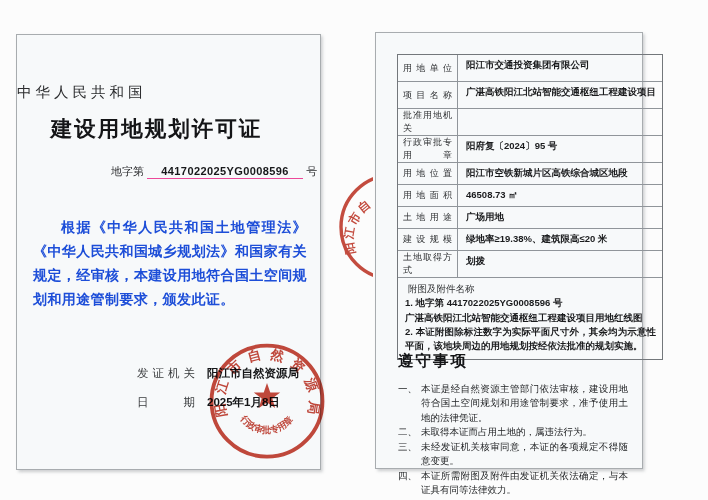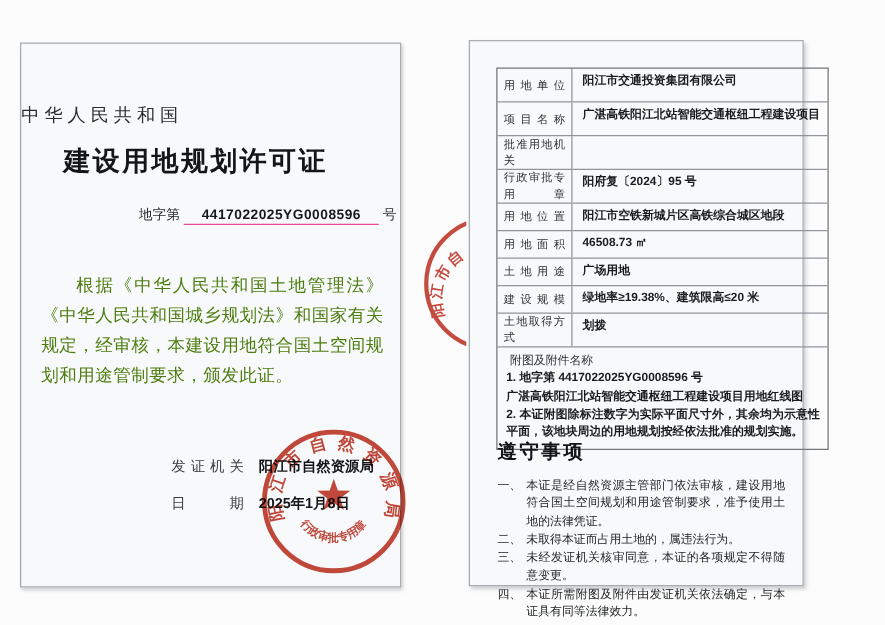--- a/index.html
+++ b/index.html
@@ -28,22 +28,22 @@
     font-size:21.5px; font-weight:700; letter-spacing:2px; color:#141517;
   }
   .lp-serial { margin-top:21px; margin-left:94px; font-size:11px; color:#2b2c2e; white-space:nowrap; }
   .lp-serial-num {
     display:inline-block; min-width:148px; text-align:center;
     border-bottom:1px solid #ec4899; font-weight:700; letter-spacing:.4px;
     padding:0 4px 1px 4px; color:#17181a;
   }
   .lp-body {
     margin:36px 13px 16px 16px; font-size:14px; line-height:1.72;
-    font-weight:400; text-indent:2em; letter-spacing:.4px;
-    color:#4d7c0f; text-align:justify;
+    font-weight:700; text-indent:2em; letter-spacing:.4px;
+    color:#1d4ed8; text-align:justify;
   }
   .lp-issue { position:absolute; left:120px; top:331px; font-size:11.5px; }
   .issue-row { display:flex; margin-bottom:14px; align-items:flex-end; }
   .issue-label { width:58px; text-align:justify; text-align-last:justify; color:#3a3c3e; flex:0 0 58px; }
   .issue-value { margin-left:12px; font-weight:700; color:#141517; white-space:nowrap; }
 
   .seal-main {
     position:absolute; left:186px; top:300px; width:128px; height:128px;
     mix-blend-mode:multiply; opacity:.92; pointer-events:none;
   }

